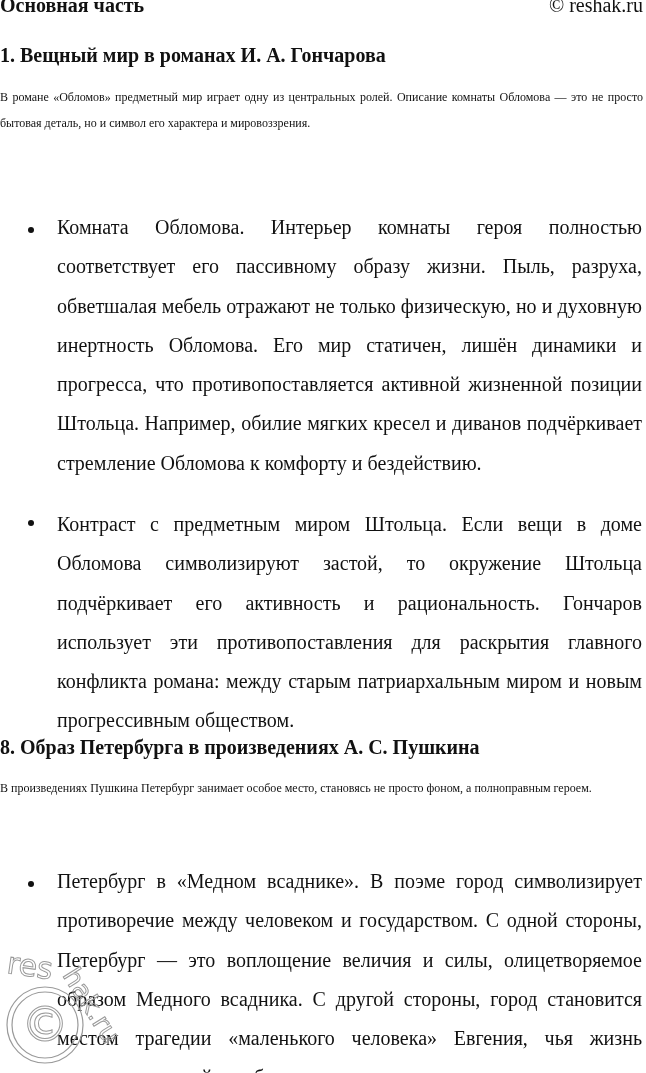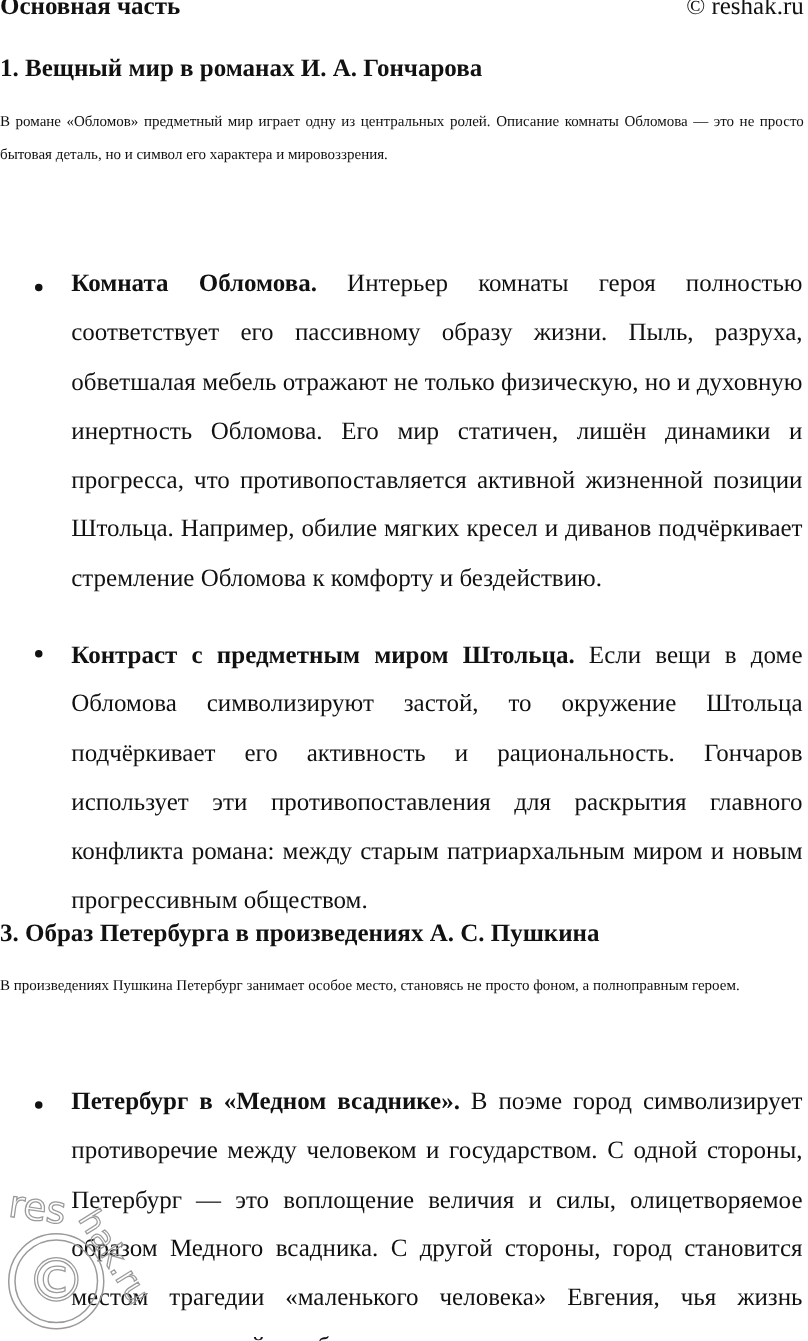--- a/index.html
+++ b/index.html
@@ -74,21 +74,21 @@
     .bullet-text {
       position: absolute;
       left: 57px;
       width: 585px;
       margin: 0;
       text-align: justify;
       text-align-last: left;
       line-height: 39.3px;
       font-size: 20px;
     }
-    .bullet-text b { font-weight: bold; }
+    .bullet-text b { font-weight: normal; }
     .watermark {
       position: absolute;
       left: 0;
       top: 925px;
       width: 150px;
       height: 148px;
       pointer-events: none;
     }
   </style>
 </head>
@@ -108,21 +108,21 @@
   <div class="bullet-item" style="top:208px;">
     <span class="bullet-dot" style="top:19px;"></span>
     <p class="bullet-text" style="top:0;"><b>Комната Обломова.</b><span> Интерьер комнаты героя полностью соответствует его пассивному образу жизни. Пыль, разруха, обветшалая мебель отражают не только физическую, но и духовную инертность Обломова. Его мир статичен, лишён динамики и прогресса, что противопоставляется активной жизненной позиции Штольца. Например, обилие мягких кресел и диванов подчёркивает стремление Обломова к комфорту и бездействию.</span></p>
   </div>
 
   <div class="bullet-item" style="top:501px;">
     <span class="bullet-dot" style="top:19px;"></span>
     <p class="bullet-text" style="top:4px;"><b>Контраст с предметным миром Штольца.</b><span> Если вещи в доме Обломова символизируют застой, то окружение Штольца подчёркивает его активность и рациональность. Гончаров использует эти противопоставления для раскрытия главного конфликта романа: между старым патриархальным миром и новым прогрессивным обществом.</span></p>
   </div>
 
-  <h2 style="top:736px;">3. Образ Петербурга в произведениях А. С. Пушкина</h2>
+  <h2 style="top:736px;">8. Образ Петербурга в произведениях А. С. Пушкина</h2>
 
   <p class="para" style="top:775px; left:0; width:643px;">В произведениях Пушкина Петербург занимает особое место, становясь не просто фоном, а полноправным героем.</p>
 
   <div class="bullet-item" style="top:862px;">
     <span class="bullet-dot" style="top:19px;"></span>
     <p class="bullet-text" style="top:0;"><b>Петербург в «Медном всаднике».</b><span> В поэме город символизирует противоречие между человеком и государством. С одной стороны, Петербург — это воплощение величия и силы, олицетворяемое образом Медного всадника. С другой стороны, город становится местом трагедии «маленького человека» Евгения, чья жизнь разрушена стихийным бедствием.</span></p>
   </div>
 
   <svg class="watermark" viewBox="0 0 150 148">
     <g fill="none" stroke="#9a9a9a" stroke-width="1.2">

